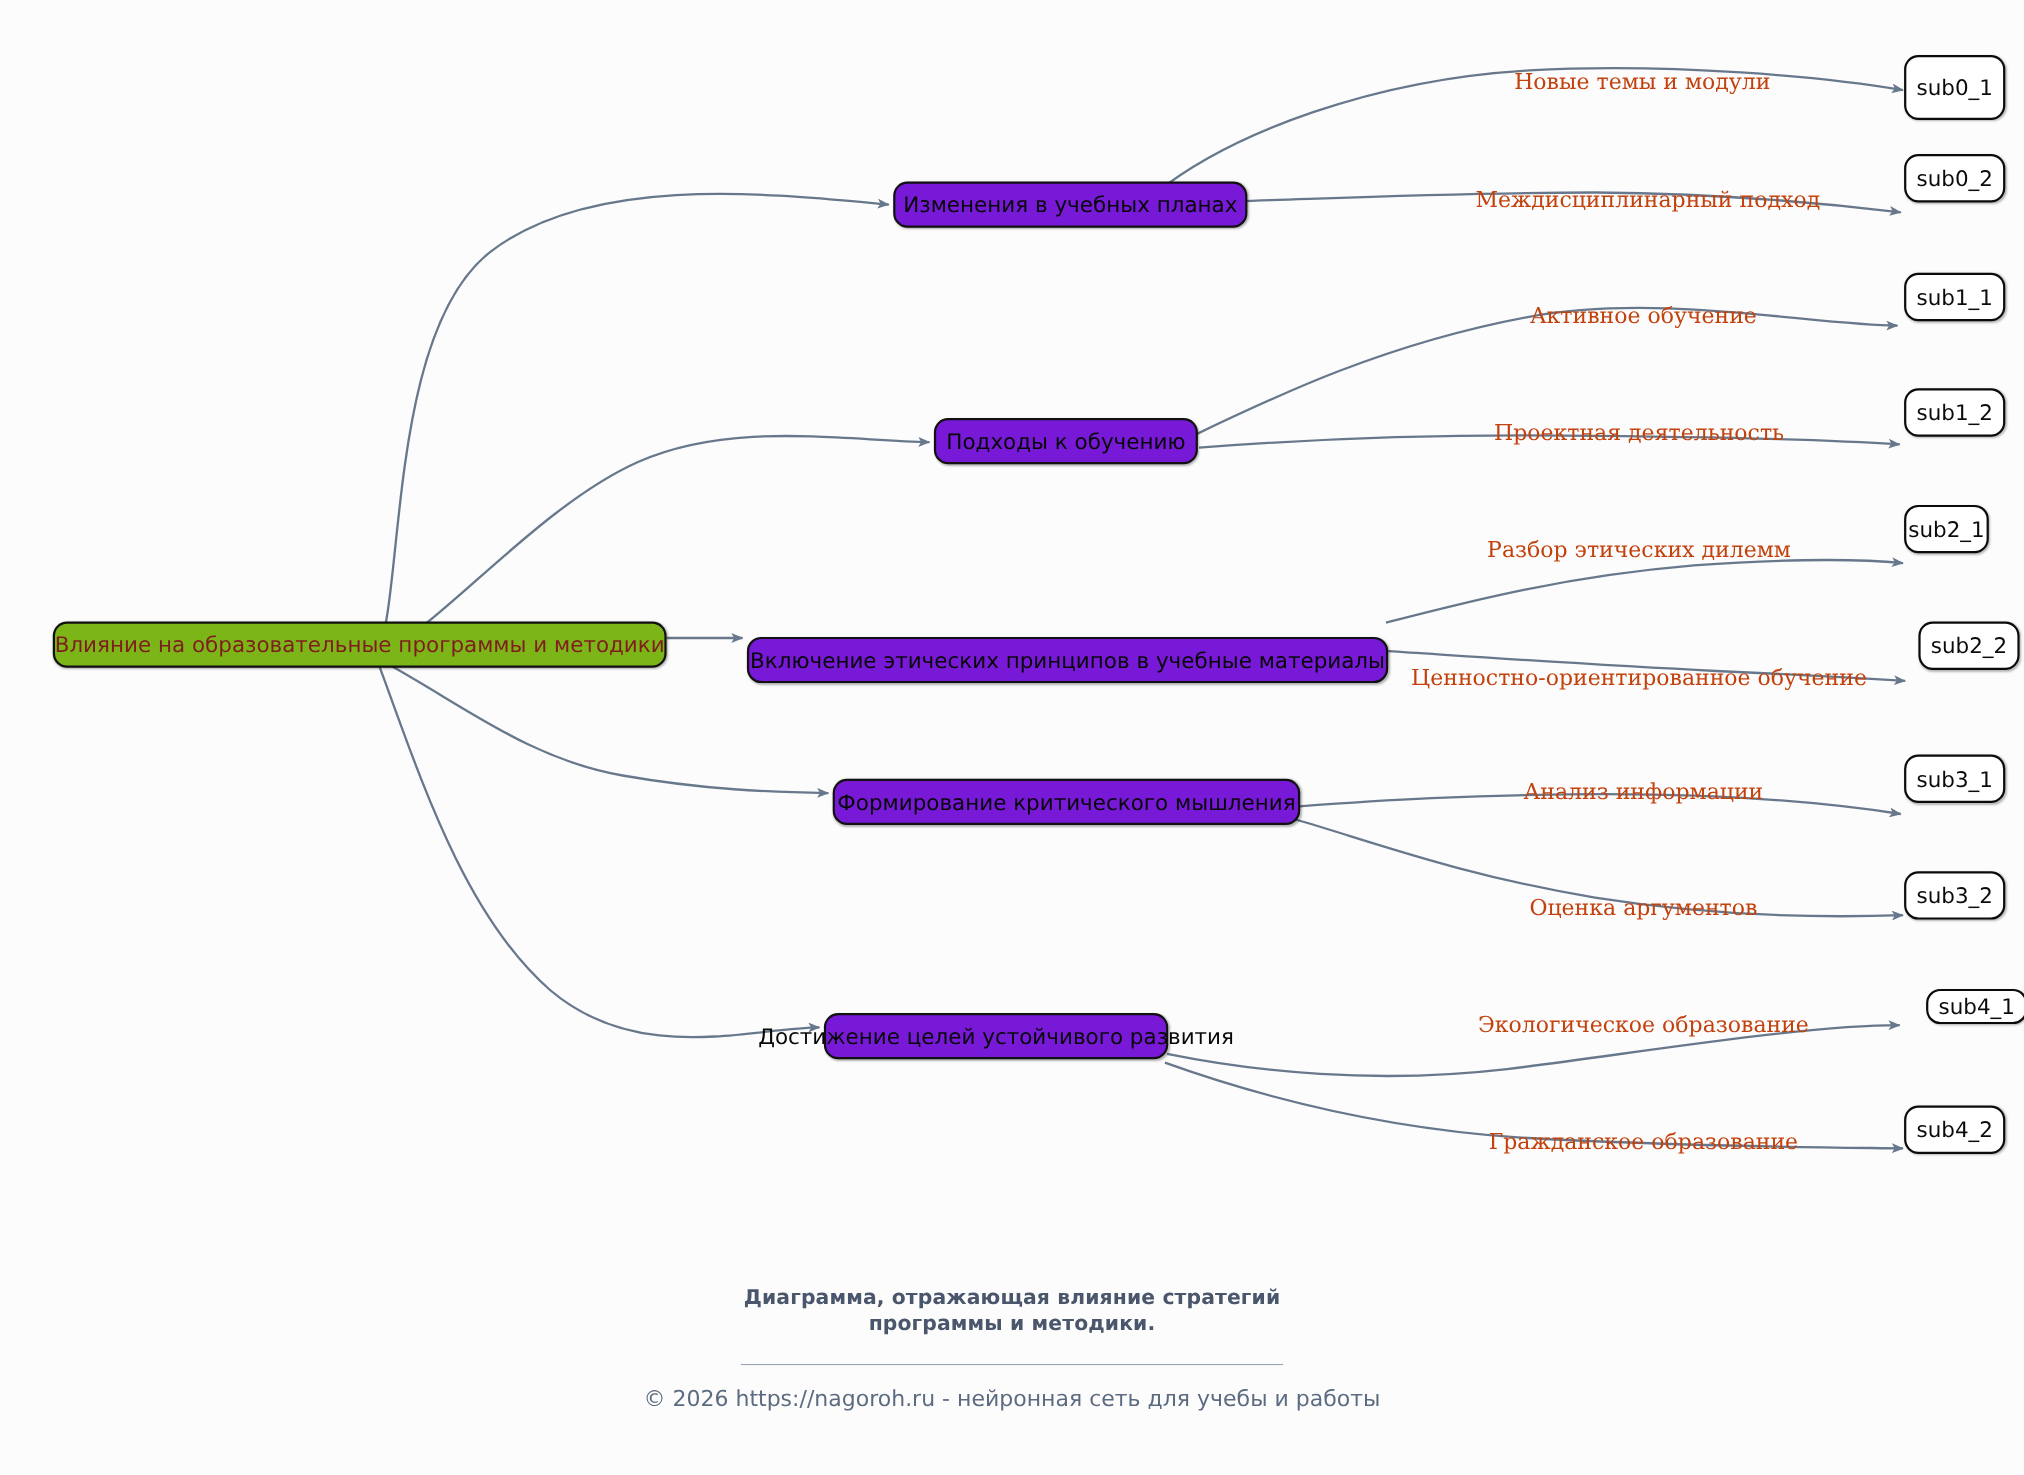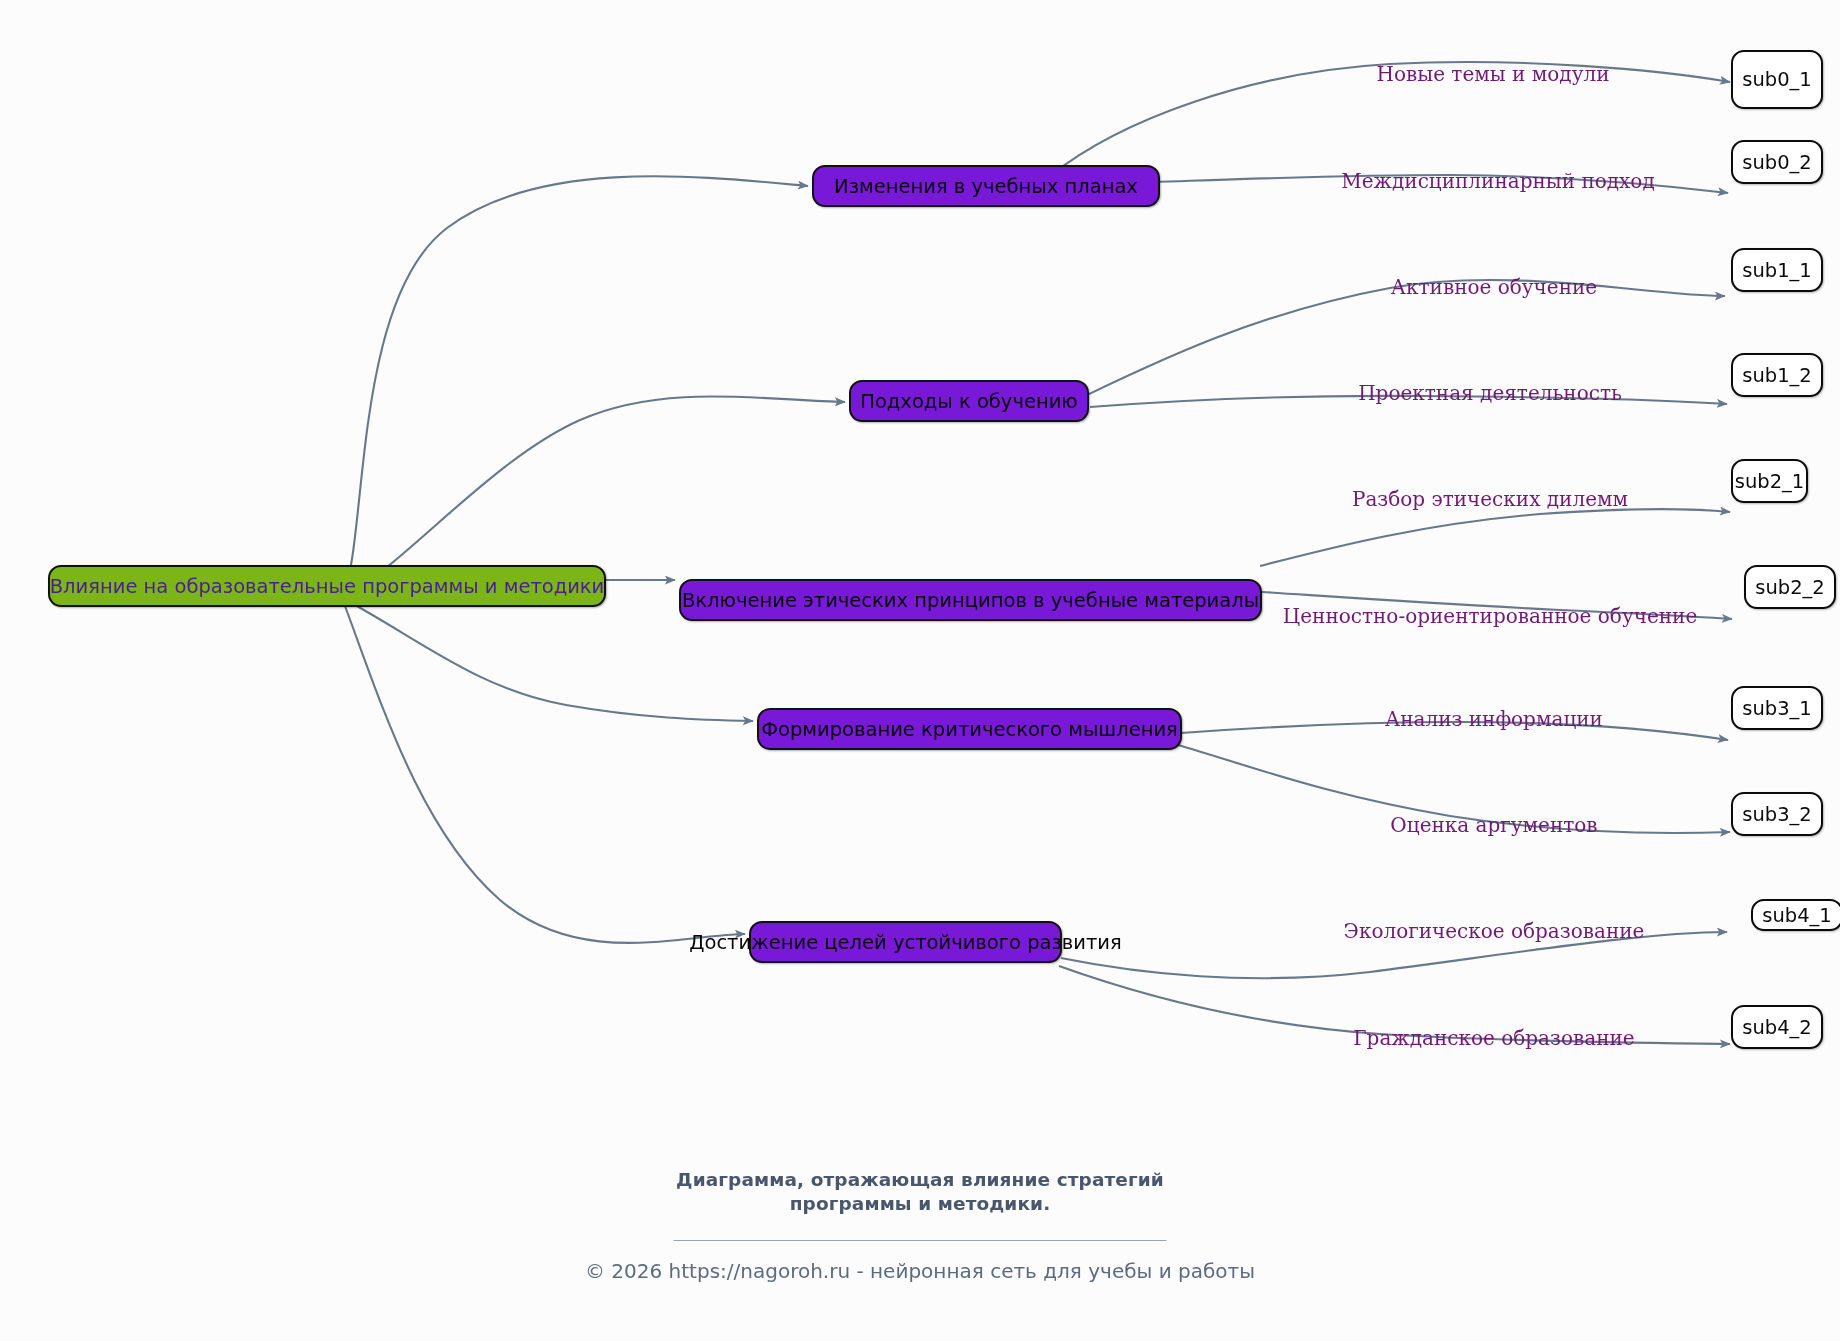--- a/index.html
+++ b/index.html
@@ -31,21 +31,21 @@
     box-sizing: border-box;
     display: flex;
     align-items: center;
     justify-content: center;
     white-space: nowrap;
   }
   .node.root {
     background: #7cb518;
     border: 2.2px solid #111111;
     border-radius: 13px;
-    color: #4c1d95;
+    color: #7f1d1d;
     font-size: 19.5px;
     padding: 0 14px;
     box-shadow: 1px 1px 2px rgba(0,0,0,0.30);
   }
   .node.branch {
     background: #7719d6;
     border: 2.2px solid #111111;
     border-radius: 13px;
     color: #070707;
     font-size: 19.5px;
@@ -57,21 +57,21 @@
     border: 2.2px solid #0b0b0b;
     border-radius: 13px;
     color: #0b0b0b;
     font-size: 19.5px;
     box-shadow: 1px 1px 2px rgba(0,0,0,0.28);
   }
   .edge-label {
     position: absolute;
     font-family: "DejaVu Serif", serif;
     font-size: 20px;
-    color: #701a75;
+    color: #c2410c;
     white-space: nowrap;
     transform: translateX(-50%);
   }
   .footer {
     position: absolute;
     left: 0;
     width: 1840px;
     text-align: center;
   }
   .caption {
@@ -132,21 +132,21 @@
 
       <path d="M1061,958 C1140,974 1250,986 1370,972 C1490,957 1640,932 1727,932"></path>
       <path d="M1059,966 C1140,995 1250,1025 1380,1034 C1510,1042 1660,1043 1730,1044"></path>
     </g>
   </svg>
 
   <div class="node root" style="left:48px; top:565px; width:558px; height:42px;">
     <span>Влияние на образовательные программы и методики</span>
   </div>
 
-  <div class="node branch" style="left:812px; top:165px; width:348px; height:42px;">
+  <div class="node branch" style="left:812px; top:165px; width:322px; height:42px;">
     <span>Изменения в учебных планах</span>
   </div>
 
   <div class="node branch" style="left:849px; top:380px; width:240px; height:42px;">
     <span>Подходы к обучению</span>
   </div>
 
   <div class="node branch" style="left:679px; top:559px; width:583px; height:42px;margin-top:20px;">
     <span>Включение этических принципов в учебные материалы</span>
   </div>

